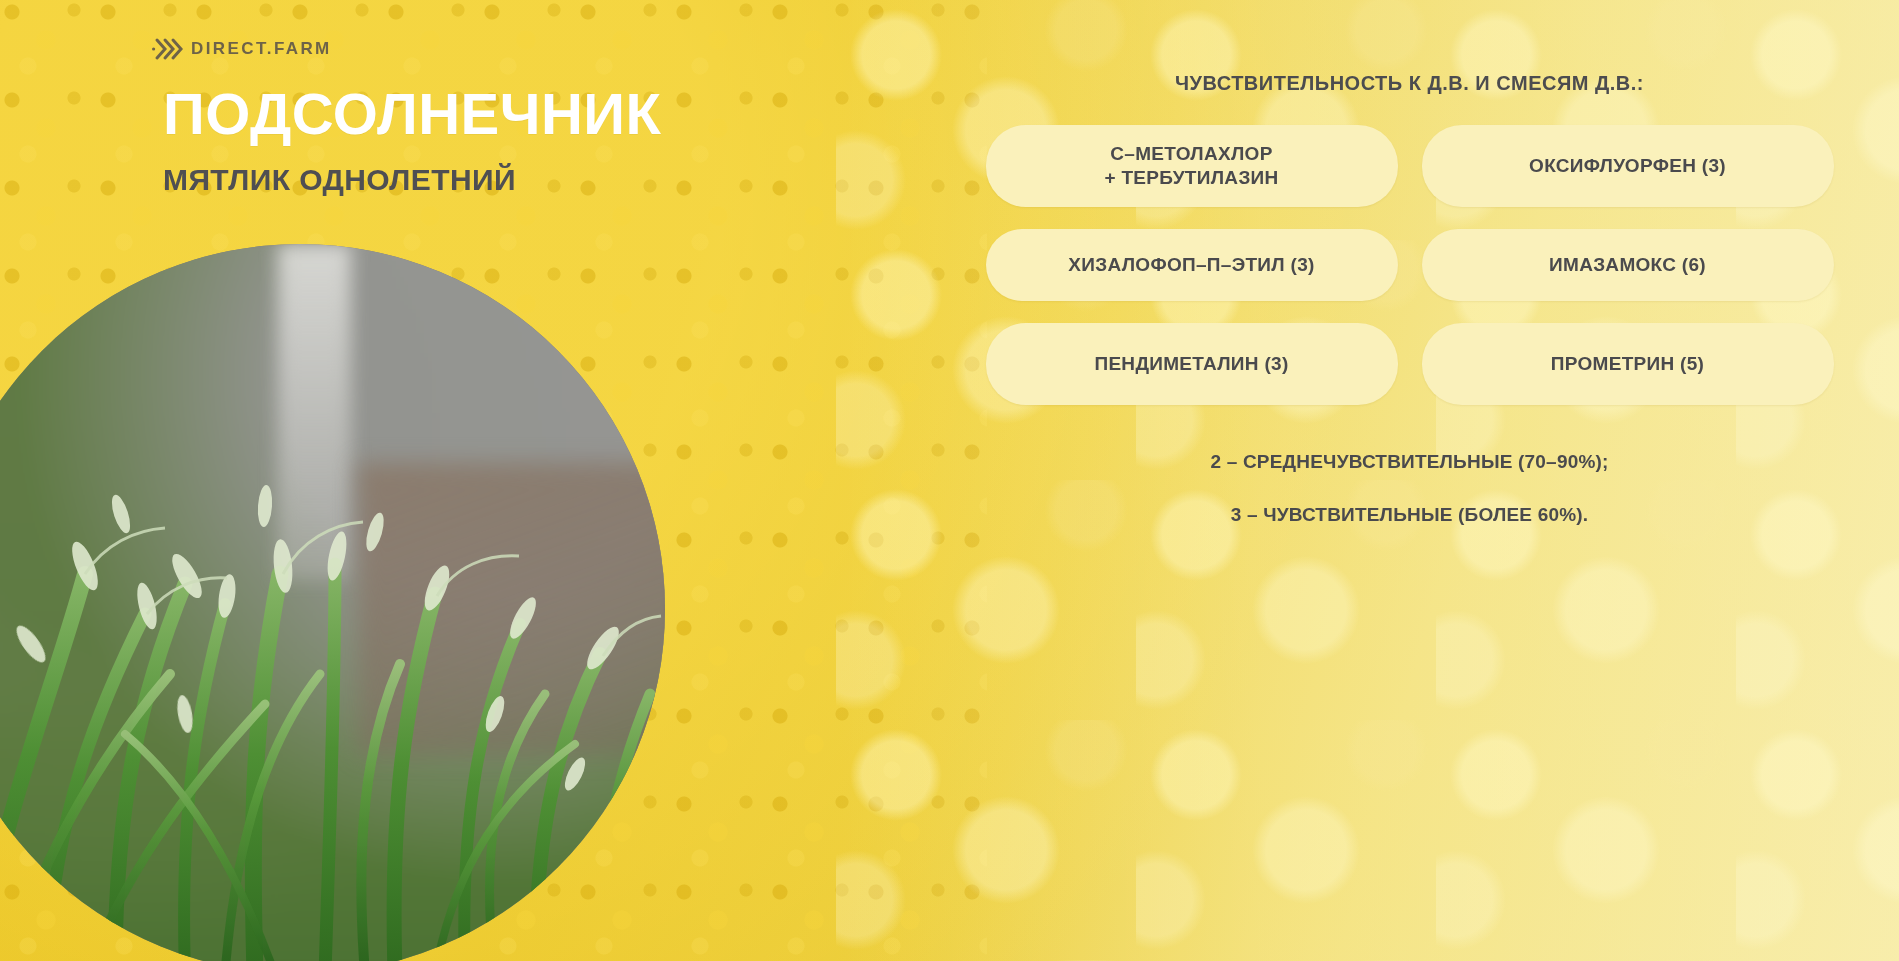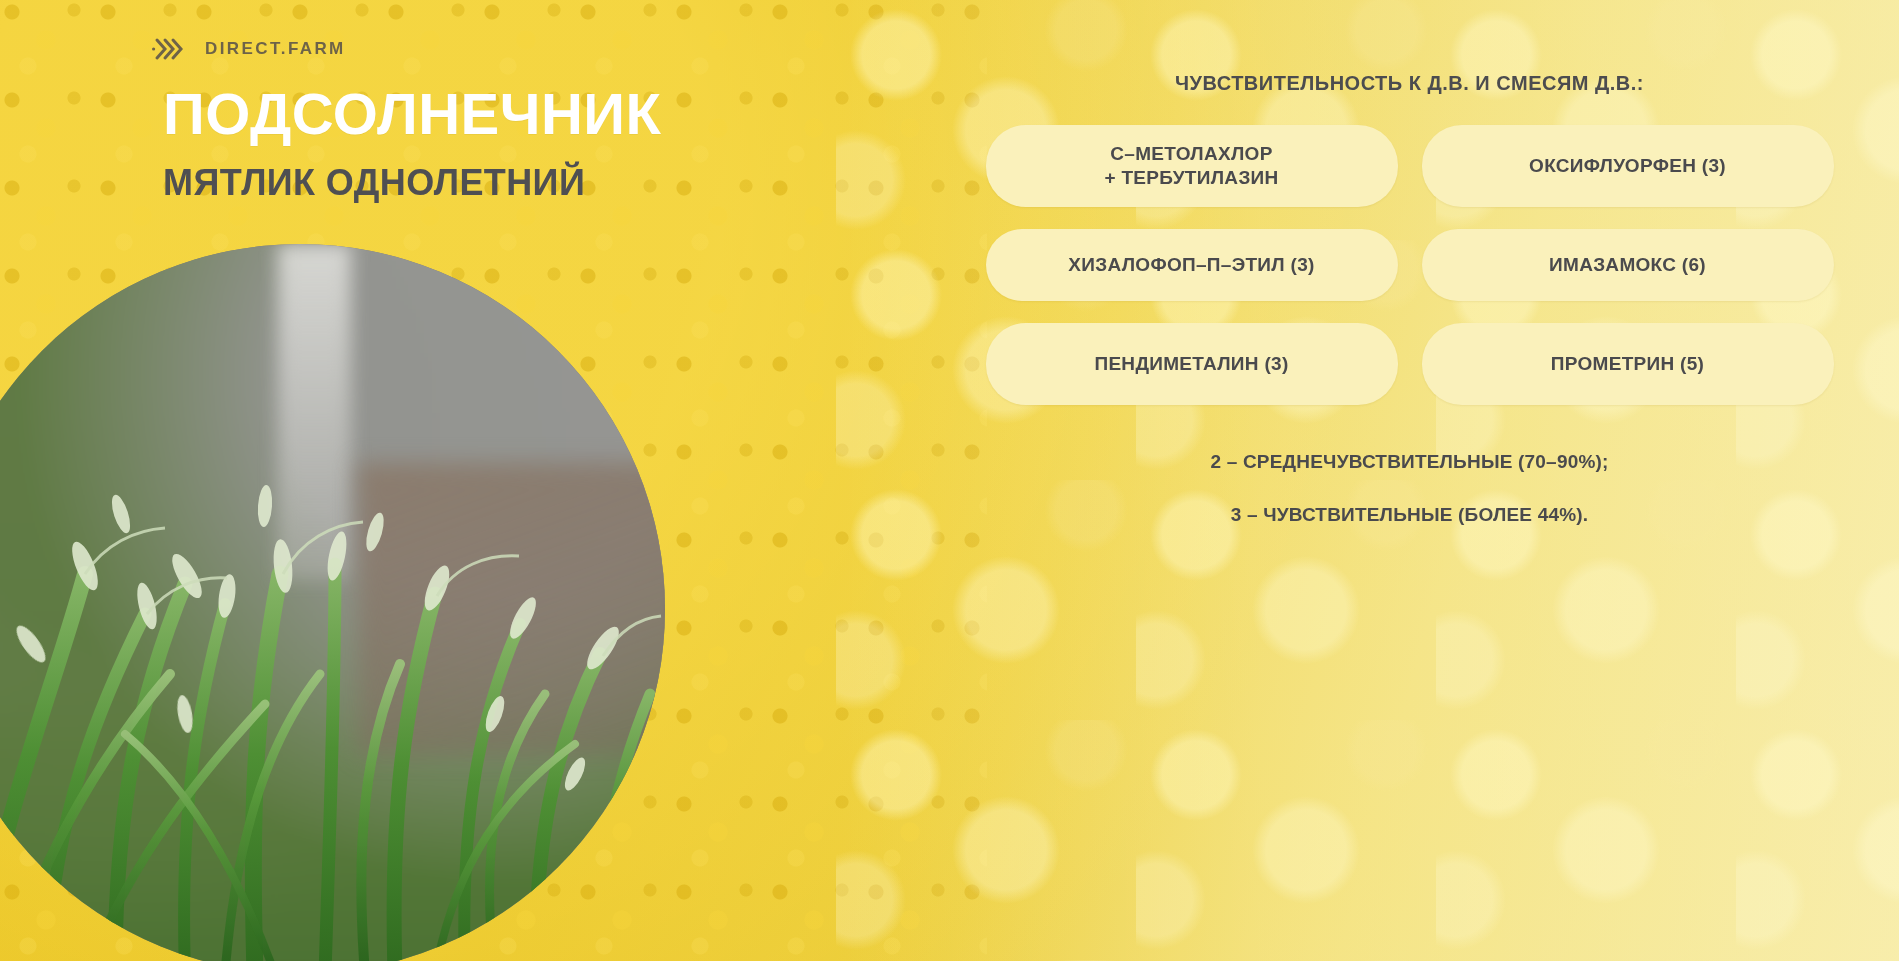--- a/index.html
+++ b/index.html
@@ -44,41 +44,41 @@
     opacity:.9;
   }
   .tex.rightwash {
     left:44%;
     background:linear-gradient(90deg, rgba(255,248,190,0) 0%, rgba(255,250,205,.30) 40%, rgba(255,252,220,.45) 100%);
   }
 
   
   .logo {
     position:absolute; left:152px; top:36px;
-    display:flex; align-items:center; gap:19px;
+    display:flex; align-items:center; gap:5px;
     z-index:6;
   }
   .logo-mark { width:34px; height:26px; display:block; }
   .logo-text {
     font-size:17px; font-weight:700; letter-spacing:2.4px;
     color:#6e6348;
   }
 
   
   .title {
     position:absolute; left:163px; top:84px;
     font-size:58px; font-weight:700; letter-spacing:.5px;
     color:#ffffff; line-height:1.04;
     z-index:6;
     text-shadow:0 1px 0 rgba(0,0,0,.04);
     text-align:center;
   }
   .subtitle {
     position:absolute; left:163px; top:163px;
-    font-size:36px; font-weight:700; letter-spacing:.4px;
+    font-size:30px; font-weight:700; letter-spacing:.4px;
     color:#4f4f52; line-height:1.1;
     z-index:6;
   }
 
   
   .photo {
     position:absolute;
     left:-65px; top:244px;
     width:730px; height:730px;
     border-radius:50%;
@@ -249,17 +249,17 @@
       <div class="pill tall">С–МЕТОЛАХЛОР<br>+ ТЕРБУТИЛАЗИН</div>
       <div class="pill tall">ОКСИФЛУОРФЕН (3)</div>
       <div class="pill">ХИЗАЛОФОП–П–ЭТИЛ (3)</div>
       <div class="pill">ИМАЗАМОКС (6)</div>
       <div class="pill">ПЕНДИМЕТАЛИН (3)</div>
       <div class="pill tall">ПРОМЕТРИН (5)</div>
     </div>
 
     <div class="legend">
       <p>2 – СРЕДНЕЧУВСТВИТЕЛЬНЫЕ (70–90%);</p>
-      <p>3 – ЧУВСТВИТЕЛЬНЫЕ (БОЛЕЕ 44%).</p>
+      <p>3 – ЧУВСТВИТЕЛЬНЫЕ (БОЛЕЕ 60%).</p>
     </div>
   </div>
 
 </div>
 
 </body></html>

